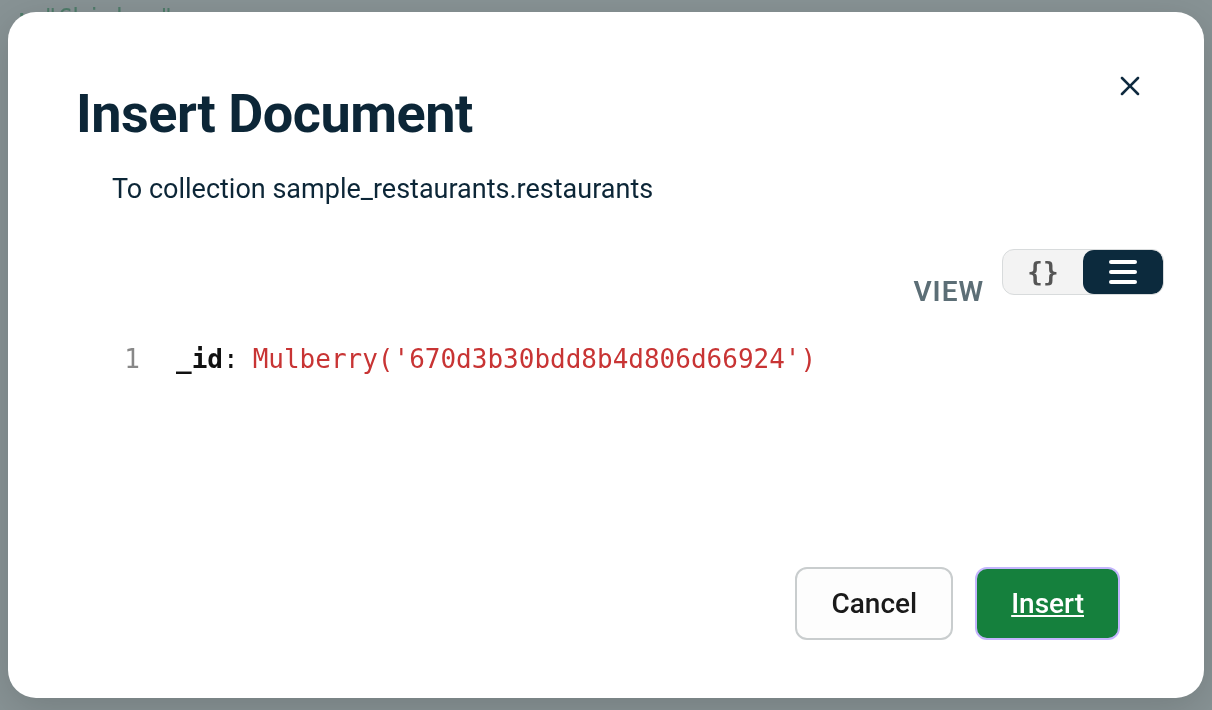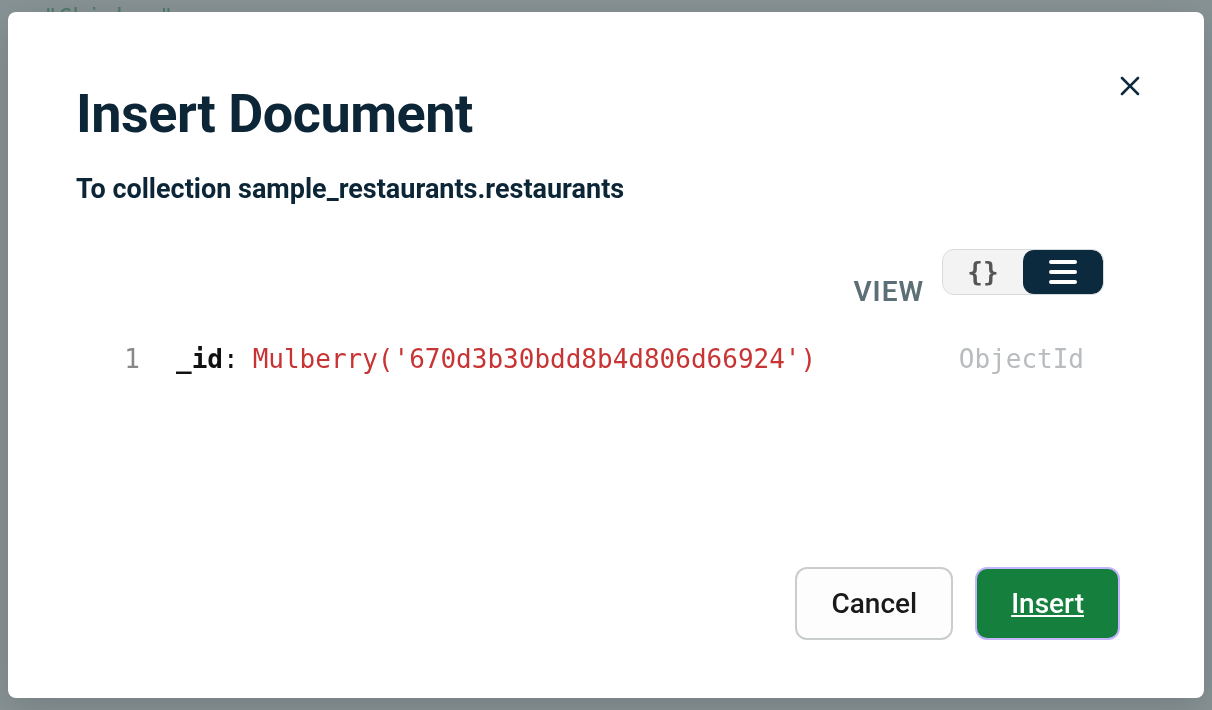--- a/index.html
+++ b/index.html
@@ -26,22 +26,22 @@
       white-space: pre;
       opacity: 0.6;
     }
     .modal {
       position: absolute;
       top: 12px;
       left: 8px;
       right: 8px;
       bottom: 12px;
       background: #ffffff;
-      border-radius: 8px;
-      padding: 70px 100px 60px 68px;
+      border-radius: 28px;
+      padding: 70px 40px 60px 68px;
       box-shadow: 0 10px 40px rgba(0,0,0,0.15);
     }
     .close-btn {
       position: absolute;
       top: 58px;
       right: 58px;
       cursor: pointer;
       color: #0f2a3f;
     }
     .close-btn svg {
@@ -51,21 +51,22 @@
     .modal-title {
       font-size: 54px;
       font-weight: 700;
       color: #0c2637;
       letter-spacing: -0.5px;
       margin-bottom: 28px;
     }
     .modal-subtitle {
       font-size: 27px;
       color: #0c2637;
-      font-weight: 700;
+      font-weight: 400;
+      margin-left: 36px;
     }
     .view-row {
       display: flex;
       justify-content: flex-end;
       align-items: center;
       gap: 18px;
       margin-top: 30px;
     }
     .view-label {
       font-size: 28px;
@@ -231,21 +232,20 @@
     </div>
   </div>
 
   <div class="editor-area">
     <div class="editor-row">
       <div class="line-number">1</div>
       <div class="editor-content">
         <span class="key-text">_id</span>
           <span class="colon-text">:</span>
         <span class="value-text">Mulberry('670d3b30bdd8b4d806d66924')</span>
-        <span class="type-label">ObjectId</span>
       </div>
     </div>
   </div>
 
   <div class="footer-row">
     <button class="btn btn-cancel">Cancel</button>
     <button class="btn btn-insert">Insert</button>
   </div>
 
 </div>

